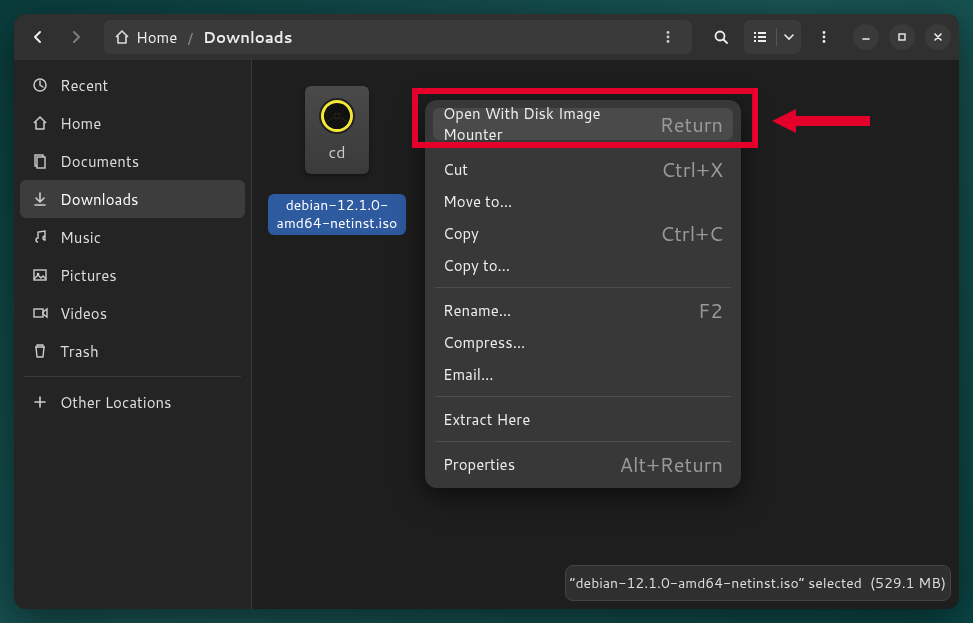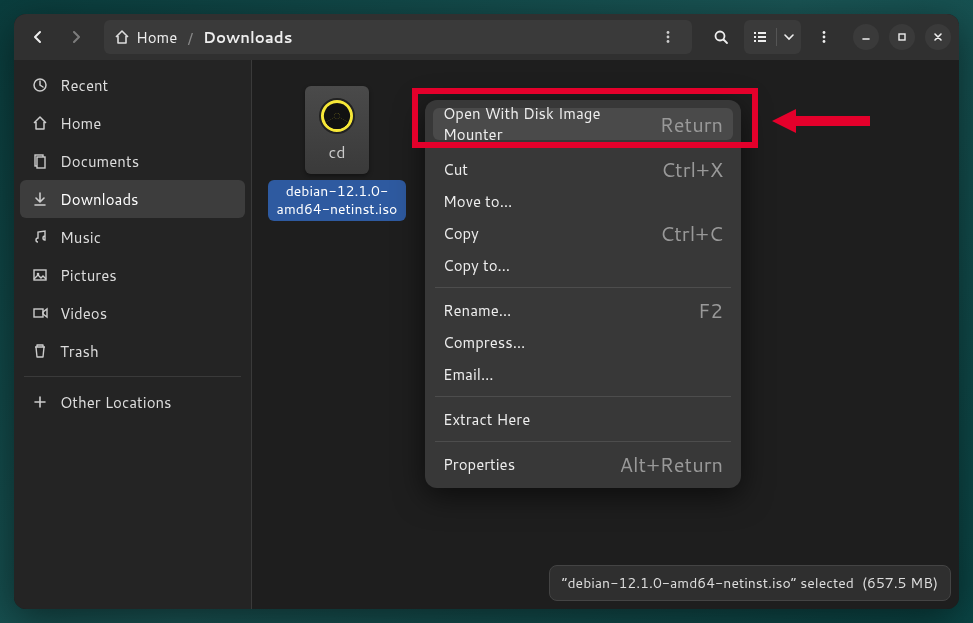--- a/index.html
+++ b/index.html
@@ -115,21 +115,21 @@
   box-shadow: 0 2px 4px rgba(0,0,0,0.4);
 }
 .radiation {
   width: 36px; height: 36px; border-radius: 50%;
   background: #f7e838;
   display:flex;align-items:center;justify-content:center;
   border: 2px solid #222;
 }
 .file-type-label { font-size: 16px; color:#ccc; }
 .file-name {
-  margin-top: 6px;
+  margin-top: 20px;
   font-size: 14px;
   color: #fff;
   text-align: center;
   line-height: 1.25;
   background: #2e5aa0;
   border-radius: 6px;
   padding: 3px 6px;
 }
 
 .ctx-menu {
@@ -167,21 +167,21 @@
   width: 98px; height: 26px;
   pointer-events: none;
 }
 
 .statusbar {
   position: absolute;
   right: 8px; bottom: 8px;
   background: #2f2f2f;
   border: 1px solid #444;
   border-radius: 8px;
-  padding: 7px 12px;
+  padding: 7px 4px;
   display: flex; gap: 8px;
   font-size: 14px;
   color: #ddd;
 }
 svg { display: block; }
 </style>
 </head>
 <body>
 
 <div class="window">
@@ -349,21 +349,21 @@
                 </g>
               </svg>
           </div>
           <span class="file-type-label">cd</span>
         </div>
         <div class="file-name">debian-12.1.0-amd64-netinst.iso</div>
       </div>
 
       <div class="statusbar">
         <span>“debian-12.1.0-amd64-netinst.iso” selected</span>
-        <span>(657.5 MB)</span>
+        <span>(529.1 MB)</span>
       </div>
     </div>
   </div>
 </div>
 
 <div class="ctx-menu" id="ctx-menu">
     <div class="ctx-item highlight">
       <span>Open With Disk Image Mounter</span>
       <span class="accel">Return</span>
     </div>

